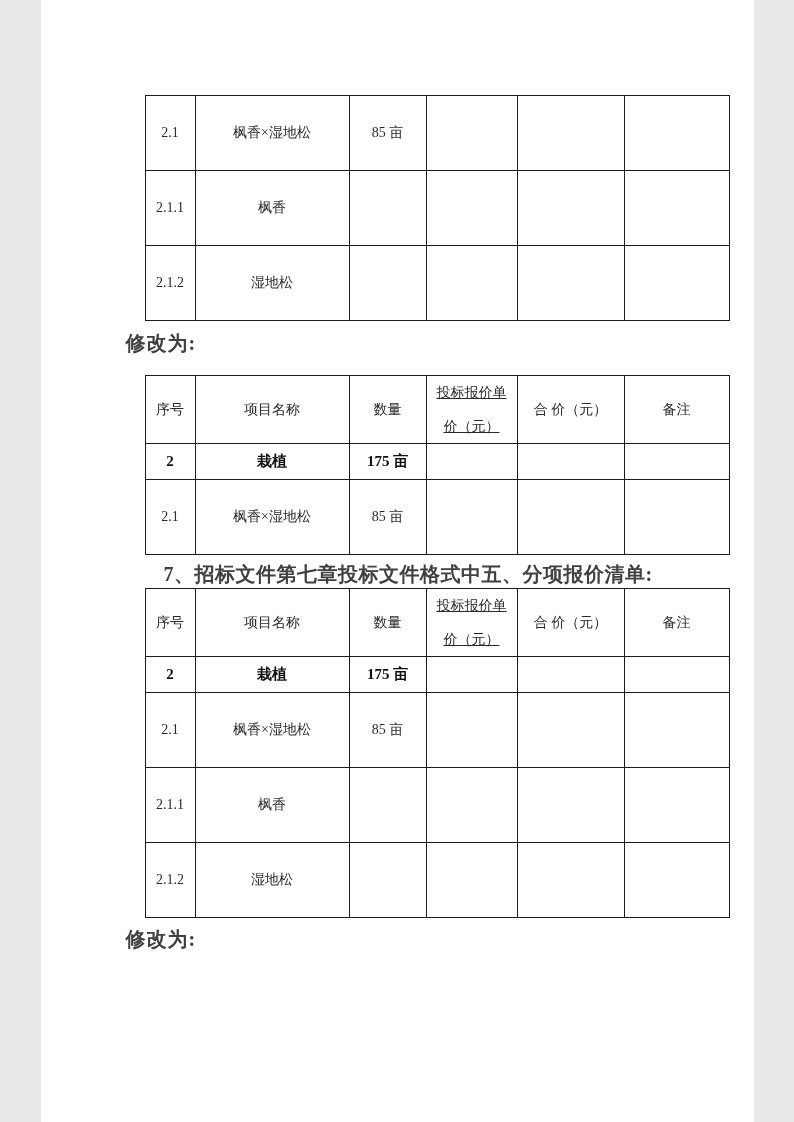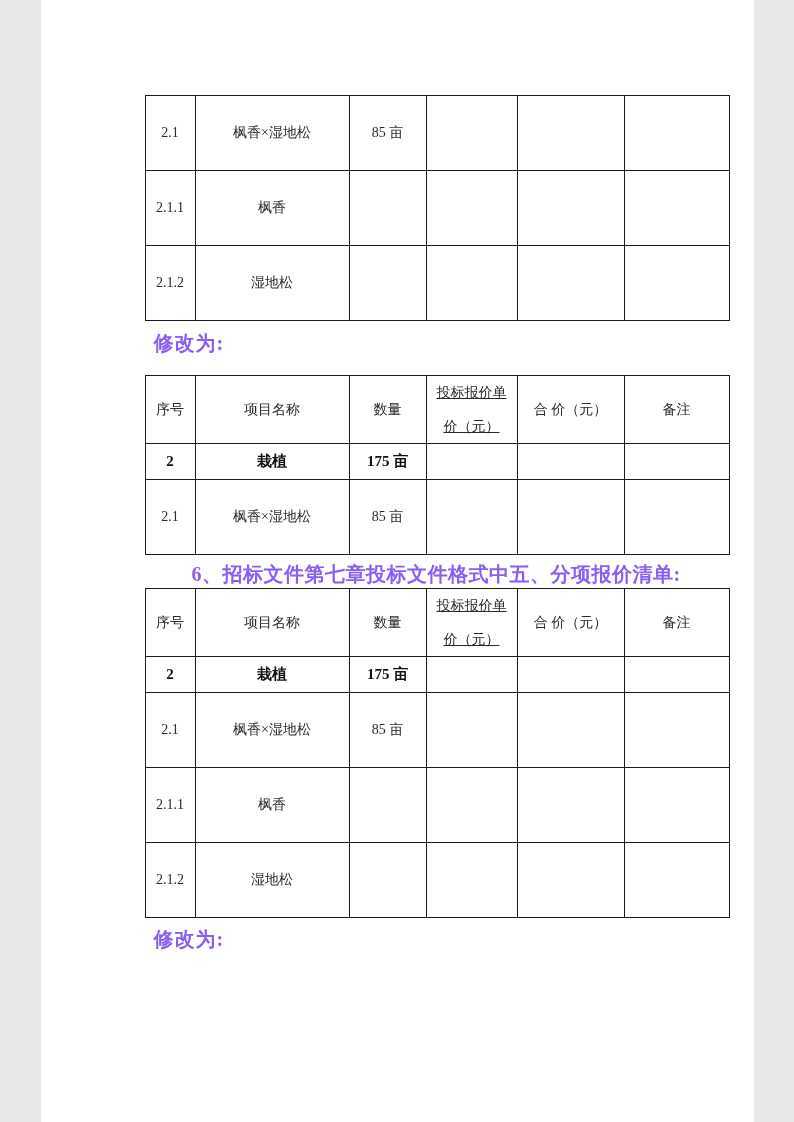--- a/index.html
+++ b/index.html
@@ -43,23 +43,22 @@
   tr.summary-row td {
     font-weight: bold;
     font-size: 15px;
     color: #111111;
   }
   th.qty-head { font-weight: bold; color: #111111; }
   .two-line div { line-height: 2.4; text-decoration: underline; }
   .free-label {
     position: absolute;
     font-weight: bold;
-    color: #8b5cf6;
+    color: #404040;
     white-space: nowrap;
-    margin-left: 28px;
   }
   .modify-label {
     left: 85px;
     font-size: 20px;
     letter-spacing: 1px;
   }
   .m1 { top: 330px; }
   .m2 { top: 926px; }
   .section-heading {
     left: 123px;
@@ -145,21 +144,21 @@
         <td>2.1</td>
         <td>枫香×湿地松</td>
         <td>85 亩</td>
         <td></td>
         <td></td>
         <td></td>
       </tr>
     </tbody>
   </table>
 
-  <div class="free-label section-heading">6、招标文件第七章投标文件格式中五、分项报价清单:</div>
+  <div class="free-label section-heading">7、招标文件第七章投标文件格式中五、分项报价清单:</div>
 
   <table class="price-table t3">
     <colgroup>
       <col style="width:50px">
         <col style="width:154px">
         <col style="width:77px">
       <col style="width:91px">
         <col style="width:107px">
         <col style="width:105px">
     </colgroup>

